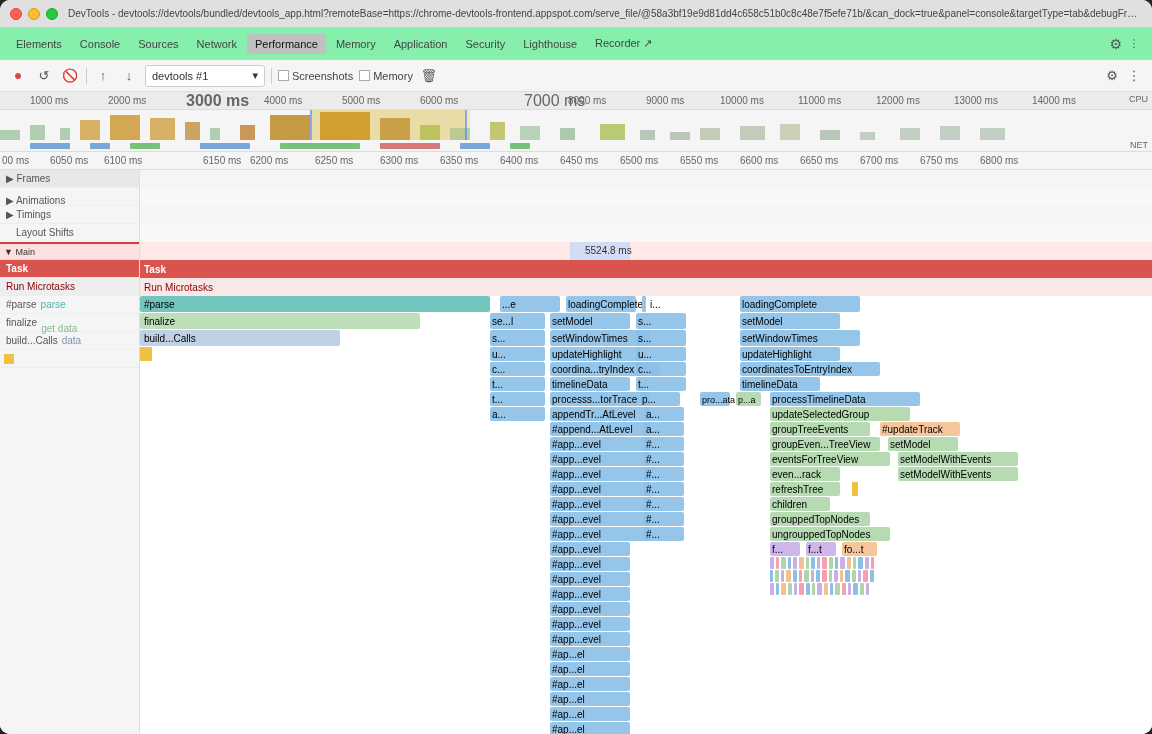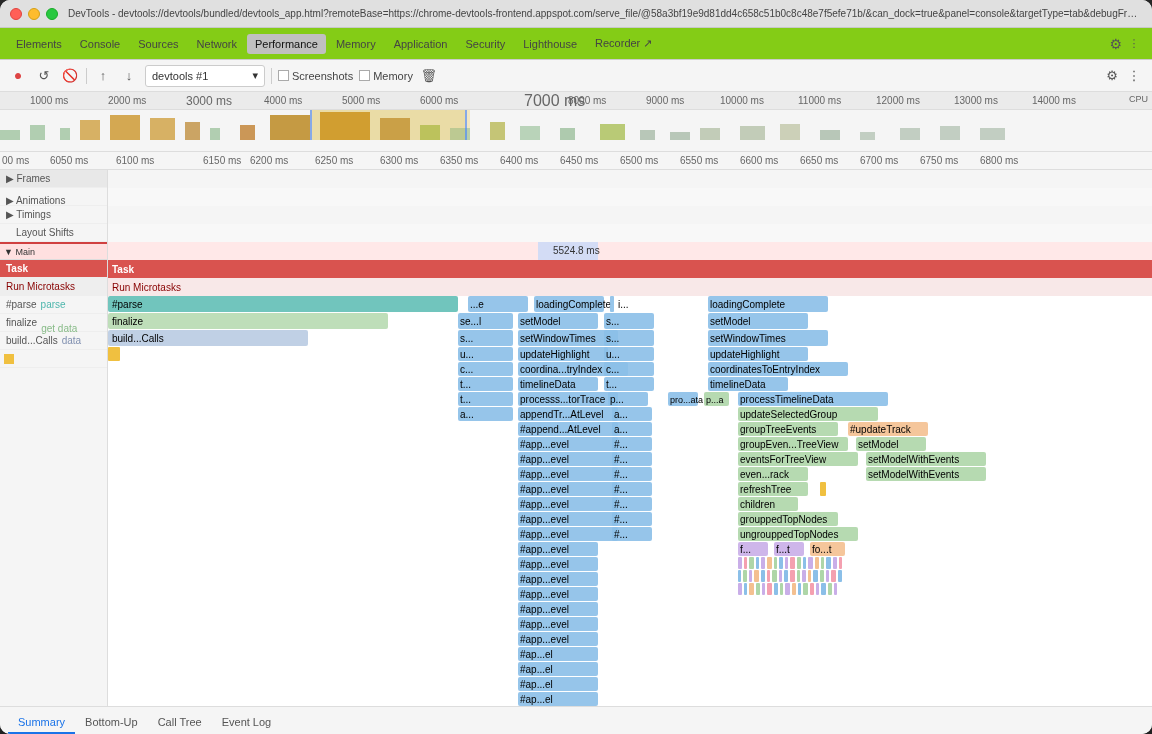--- a/index.html
+++ b/index.html
@@ -50,21 +50,21 @@
       color: #444;
       flex: 1;
       text-align: center;
       overflow: hidden;
       text-overflow: ellipsis;
       white-space: nowrap;
     }
     
     .top-nav {
       height: 32px;
-      background: #84cc16;
+      background: #86efac;
       display: flex;
       align-items: center;
       padding: 0 8px;
       gap: 2px;
       flex-shrink: 0;
       border-bottom: 1px solid #ccc;
     }
     .nav-item {
       padding: 4px 8px;
       font-size: 11px;
@@ -187,21 +187,21 @@
       color: #666;
       position: absolute;
     }
     .flame-content {
       flex: 1;
       overflow: hidden;
       position: relative;
       display: flex;
     }
     .left-panel {
-      width: 108px;
+      width: 140px;
       flex-shrink: 0;
       border-right: 1px solid #ddd;
       background: #f5f5f5;
       overflow: hidden;
     }
     .left-panel-row {
       height: 18px;
       display: flex;
       align-items: center;
       padding: 0 6px;
@@ -321,21 +321,21 @@
     <div class="toolbar-btn">🗑</div>
     <div class="settings-gear" style="font-size:13px;margin-left:auto;">⚙</div>
     <div class="toolbar-btn">⋮</div>
   </div>
 
   <div class="overview-area">
 
     <div class="overview-ruler" style="position:relative;height:18px;">
       <span class="ruler-label" style="left:30px;font-size:10px;color:#666;">1000 ms</span>
       <span class="ruler-label" style="left:108px;font-size:10px;color:#666;">2000 ms</span>
-      <span class="ruler-label" style="left:186px;font-size:12px;color:#666;">3000 ms</span>
+      <span class="ruler-label" style="left:186px;font-size:16px;color:#666;font-weight:bold;">3000 ms</span>
       <span class="ruler-label" style="left:264px;font-size:10px;color:#666;">4000 ms</span>
       <span class="ruler-label" style="left:342px;font-size:10px;color:#666;">5000 ms</span>
       <span class="ruler-label" style="left:420px;font-size:10px;color:#666;">6000 ms</span>
       <span class="ruler-label" style="left:478px;font-size:16px;color:#666;margin-left:46px;">7000 ms</span>
       <span class="ruler-label" style="left:568px;font-size:10px;color:#666;">8000 ms</span>
       <span class="ruler-label" style="left:646px;font-size:10px;color:#666;">9000 ms</span>
       <span class="ruler-label" style="left:720px;font-size:10px;color:#666;">10000 ms</span>
       <span class="ruler-label" style="left:798px;font-size:10px;color:#666;">11000 ms</span>
       <span class="ruler-label" style="left:876px;font-size:10px;color:#666;">12000 ms</span>
       <span class="ruler-label" style="left:954px;font-size:10px;color:#666;">13000 ms</span>
@@ -377,26 +377,39 @@
         <rect x="940" y="16" width="20" height="14" fill="#90a890" opacity="0.5"></rect>
         <rect x="980" y="18" width="25" height="12" fill="#90a890" opacity="0.5"></rect>
 
         <rect x="310" y="0" width="2" height="30" fill="#4080ff" opacity="0.6"></rect>
         <rect x="465" y="0" width="2" height="30" fill="#4080ff" opacity="0.6"></rect>
 
         <rect x="312" y="0" width="153" height="30" fill="rgba(200,180,50,0.2)"></rect>
       </svg>
     </div>
 
+    <div class="net-overview">
+      <svg width="100%" height="12">
+        <rect x="30" y="3" width="40" height="6" fill="#4488cc" opacity="0.7" rx="1"></rect>
+        <rect x="90" y="3" width="20" height="6" fill="#4488cc" opacity="0.7" rx="1"></rect>
+        <rect x="130" y="3" width="30" height="6" fill="#44aa44" opacity="0.7" rx="1"></rect>
+        <rect x="200" y="3" width="50" height="6" fill="#4488cc" opacity="0.7" rx="1"></rect>
+        <rect x="280" y="3" width="80" height="6" fill="#44aa44" opacity="0.7" rx="1"></rect>
+        <rect x="380" y="3" width="60" height="6" fill="#cc4444" opacity="0.7" rx="1"></rect>
+        <rect x="460" y="3" width="30" height="6" fill="#4488cc" opacity="0.7" rx="1"></rect>
+        <rect x="510" y="3" width="20" height="6" fill="#44aa44" opacity="0.7" rx="1"></rect>
+      </svg>
+      <span style="position:absolute;right:4px;top:0;font-size:9px;color:#666;">NET</span>
+    </div>
   </div>
 
   <div class="flame-ruler" style="position:relative;height:18px;background:#f5f5f5;border-bottom:1px solid #ddd;flex-shrink:0;">
     <span class="flame-ruler-label" style="left:2px;">00 ms</span>
     <span class="flame-ruler-label" style="left:50px;">6050 ms</span>
-    <span class="flame-ruler-label" style="left:116px;">6100 ms</span>
+    <span class="flame-ruler-label" style="left:104px;">6100 ms</span>
     <span class="flame-ruler-label" style="left:185px;margin-left:18px;">6150 ms</span>
     <span class="flame-ruler-label" style="left:250px;">6200 ms</span>
     <span class="flame-ruler-label" style="left:315px;">6250 ms</span>
     <span class="flame-ruler-label" style="left:380px;">6300 ms</span>
     <span class="flame-ruler-label" style="left:440px;">6350 ms</span>
     <span class="flame-ruler-label" style="left:500px;">6400 ms</span>
     <span class="flame-ruler-label" style="left:560px;">6450 ms</span>
     <span class="flame-ruler-label" style="left:620px;">6500 ms</span>
     <span class="flame-ruler-label" style="left:680px;">6550 ms</span>
     <span class="flame-ruler-label" style="left:740px;">6600 ms</span>
@@ -705,27 +718,13 @@
           <rect x="720" y="413" width="4" height="12" fill="#aed6a8" rx="1"></rect>
           <rect x="726" y="413" width="3" height="12" fill="#c9aee8" rx="1"></rect>
 
           <rect x="448" y="638" width="60" height="20" fill="white" stroke="#cc0000" stroke-width="2" rx="2"></rect>
           <text x="453" y="653" font-size="11" fill="#cc0000" font-weight="bold">207.20 ms</text>
         </svg>
       </div>
     </div>
   </div>
 
-  <div class="bottom-tabs">
-    <div class="bottom-tab active">
-      <span>Summary</span>
-    </div>
-    <div class="bottom-tab">
-      <span>Bottom-Up</span>
-    </div>
-    <div class="bottom-tab">
-      <span>Call Tree</span>
-    </div>
-    <div class="bottom-tab">
-      <span>Event Log</span>
-    </div>
-  </div>
 </div>
 
 </body></html>

